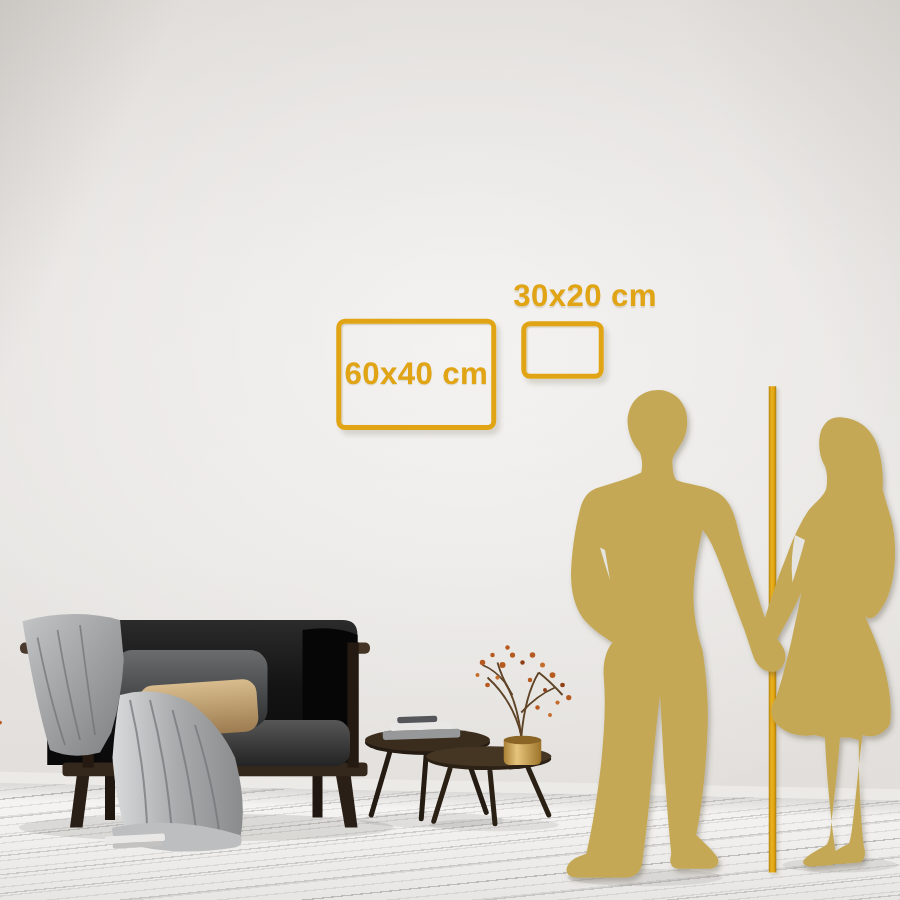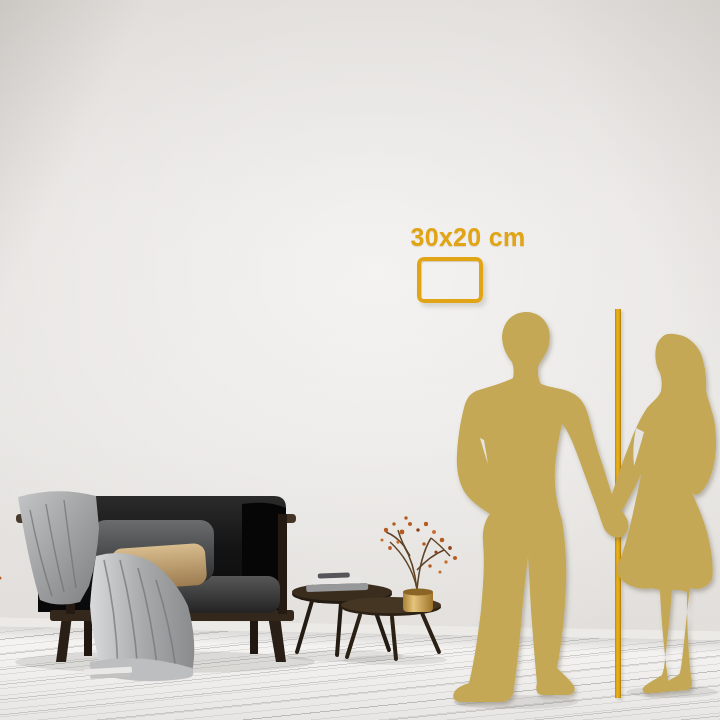--- a/index.html
+++ b/index.html
@@ -46,20 +46,23 @@
 
 <div id="stage">
 
   <div class="baseboard"></div>
   <div class="floor"></div>
   <div class="wall-shade"></div>
 
 
 
 
+  <div class="size-frame" style="left:269px;top:255px;width:120px;height:81px;">
+    <span class="gold-label">60x40 cm</span>
+  </div>
 
   <div class="size-frame" style="left:417px;top:257px;width:58px;height:38px;"></div>
   <div class="free-label" style="left:408px;top:224px;width:120px;height:28px;">
     <span class="gold-label">30x20 cm</span>
   </div>
 
   <div class="measure-line"></div>
 
   <svg width="720" height="720" viewBox="0 0 720 720">
     <defs>

